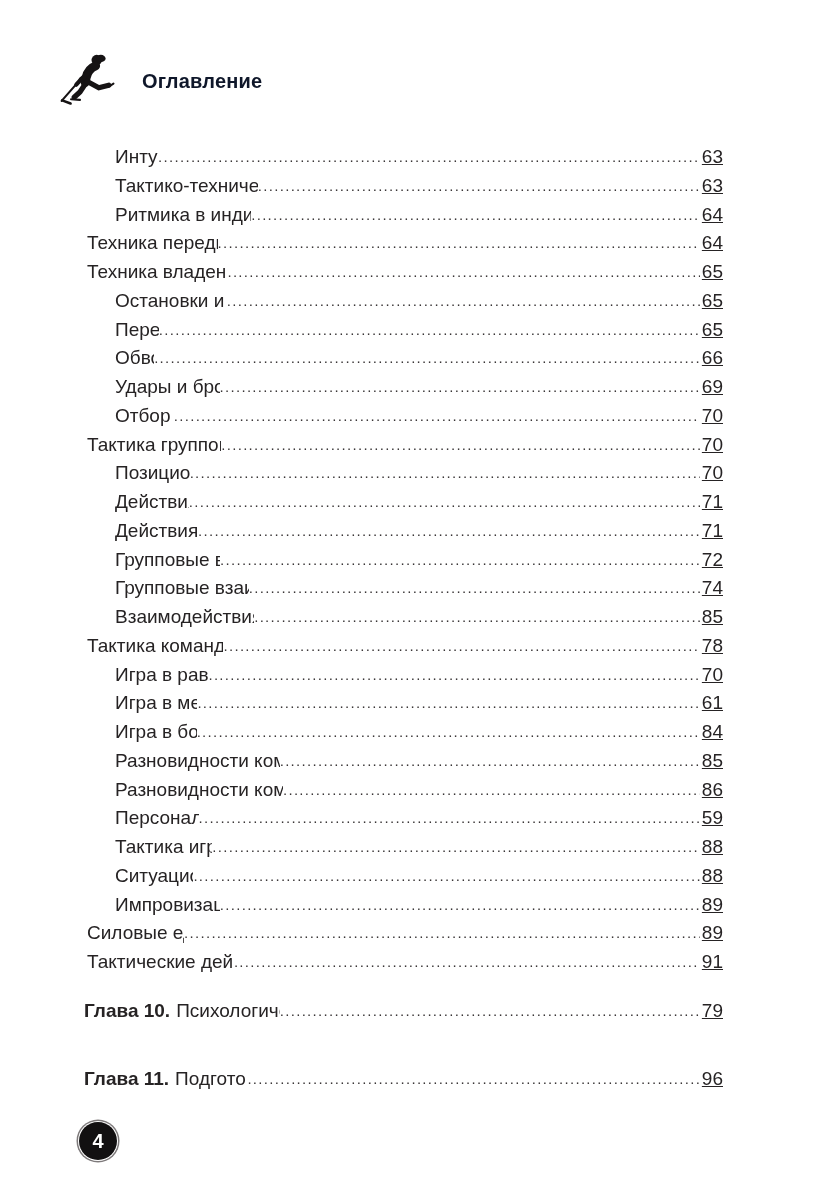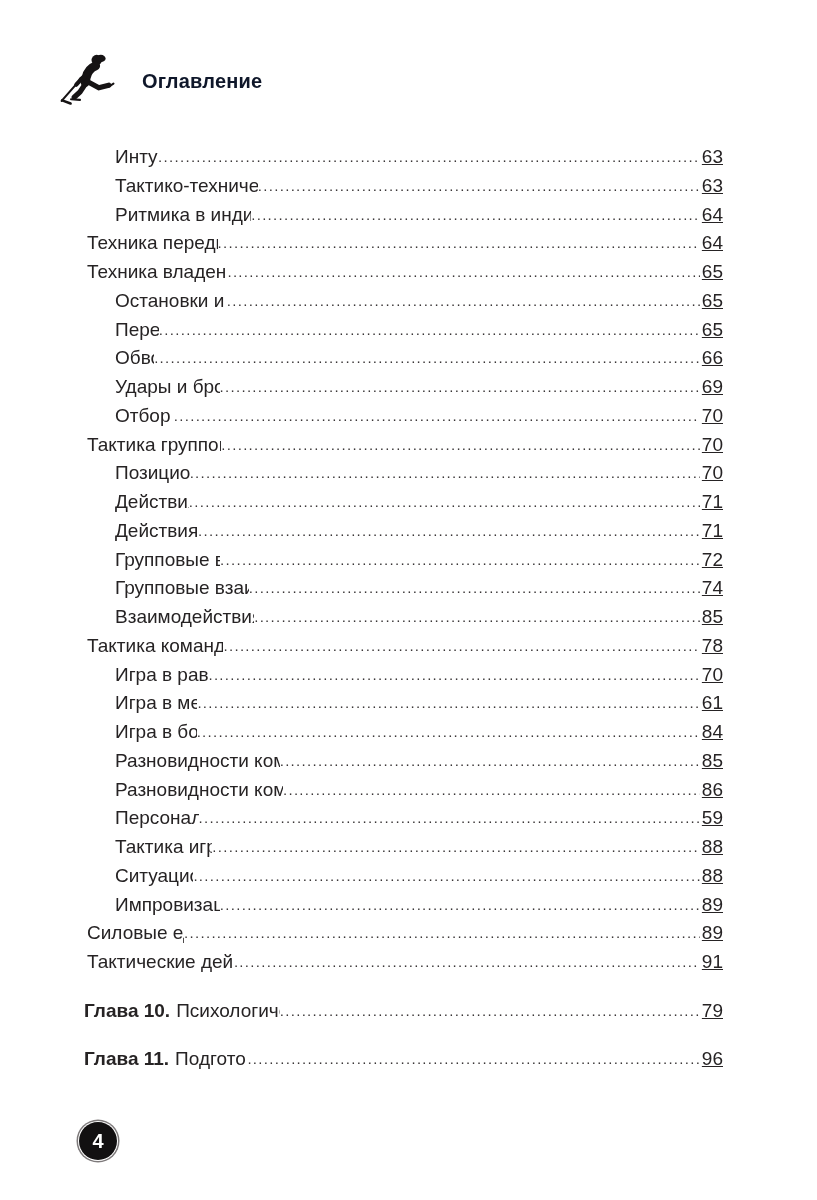--- a/index.html
+++ b/index.html
@@ -52,21 +52,21 @@
     font-size: 19px;
     white-space: nowrap;
   }
   .toc-line .prefix {
     font-weight: bold;
     padding-right: 6px;
     display: none;
   }
   .toc-line.chapter .prefix { display: inline; }
   .toc-line.chapter { margin-top: 20px; }
-  .toc-line.chapter + .toc-line.chapter { margin-top: 19px; }
+  .toc-line.chapter + .toc-line.chapter { margin-top: 39px; }
   .toc-line.level1 { padding-left: 3px; }
   .toc-line.level2 { padding-left: 31px; }
 
   .toc-line .title {
     flex: 0 1 auto;
     overflow: hidden;
     padding-right: 3px;
   }
   .toc-line .leader {
     flex: 1 1 auto;

